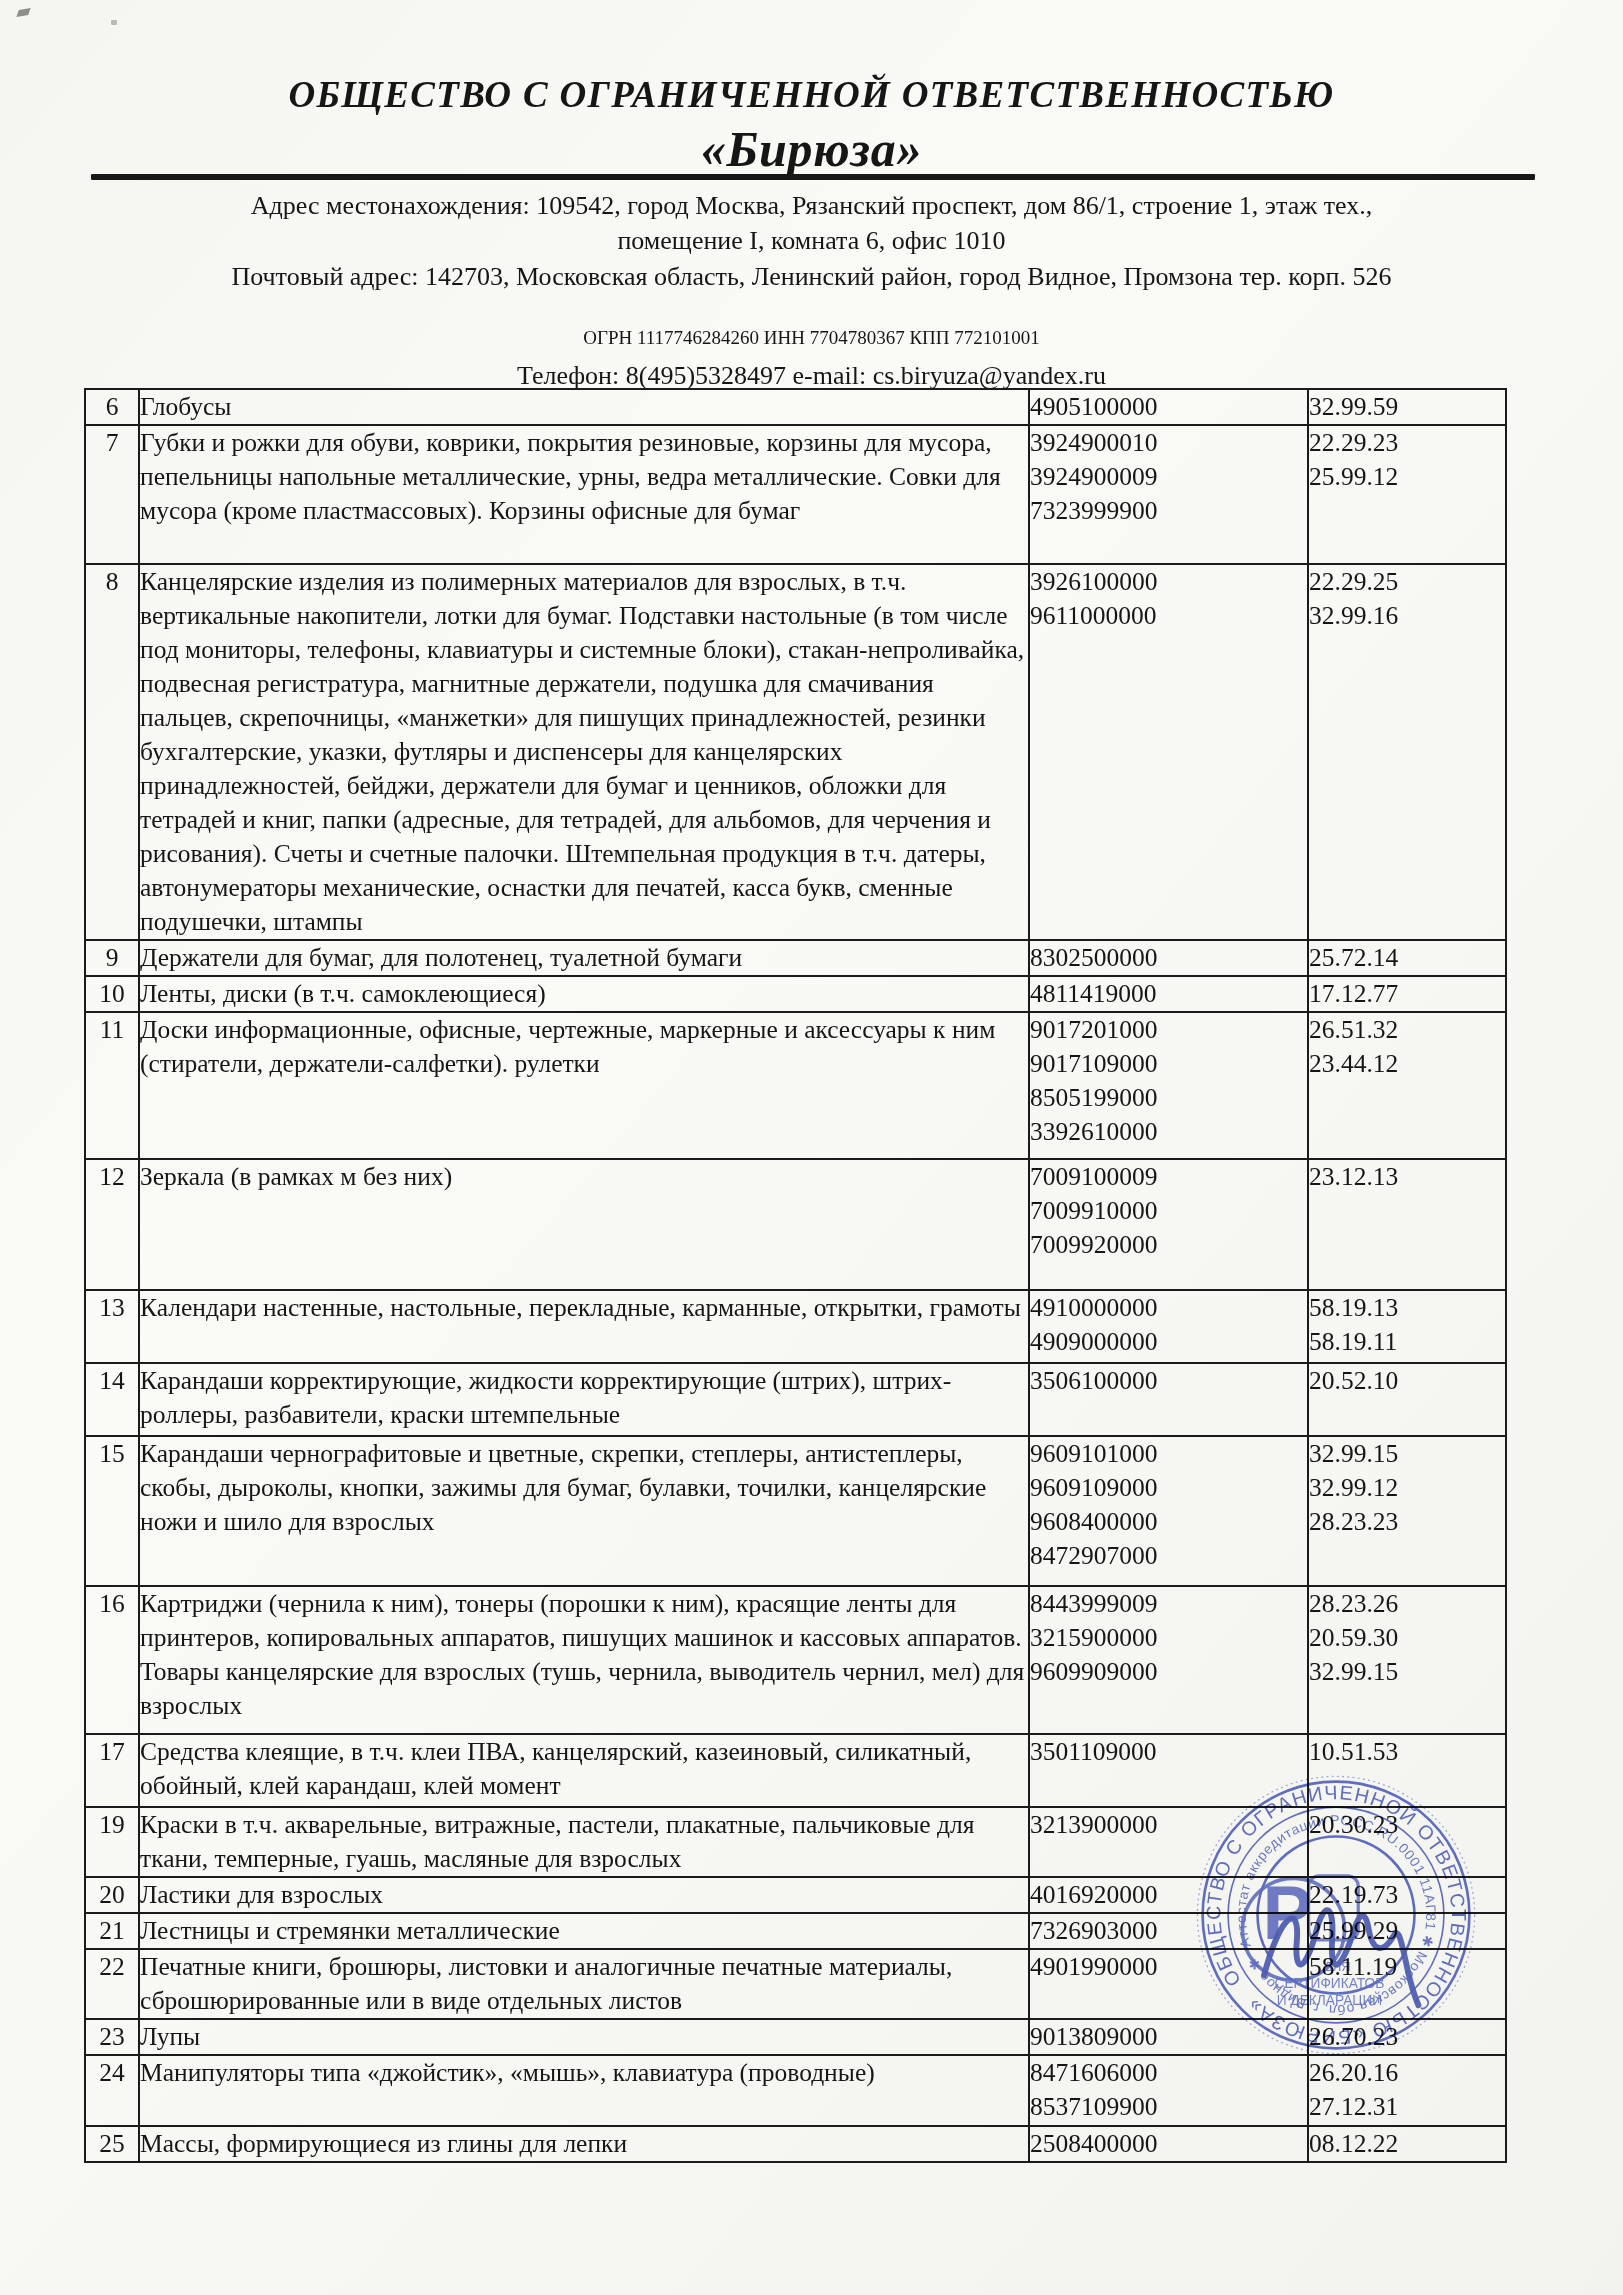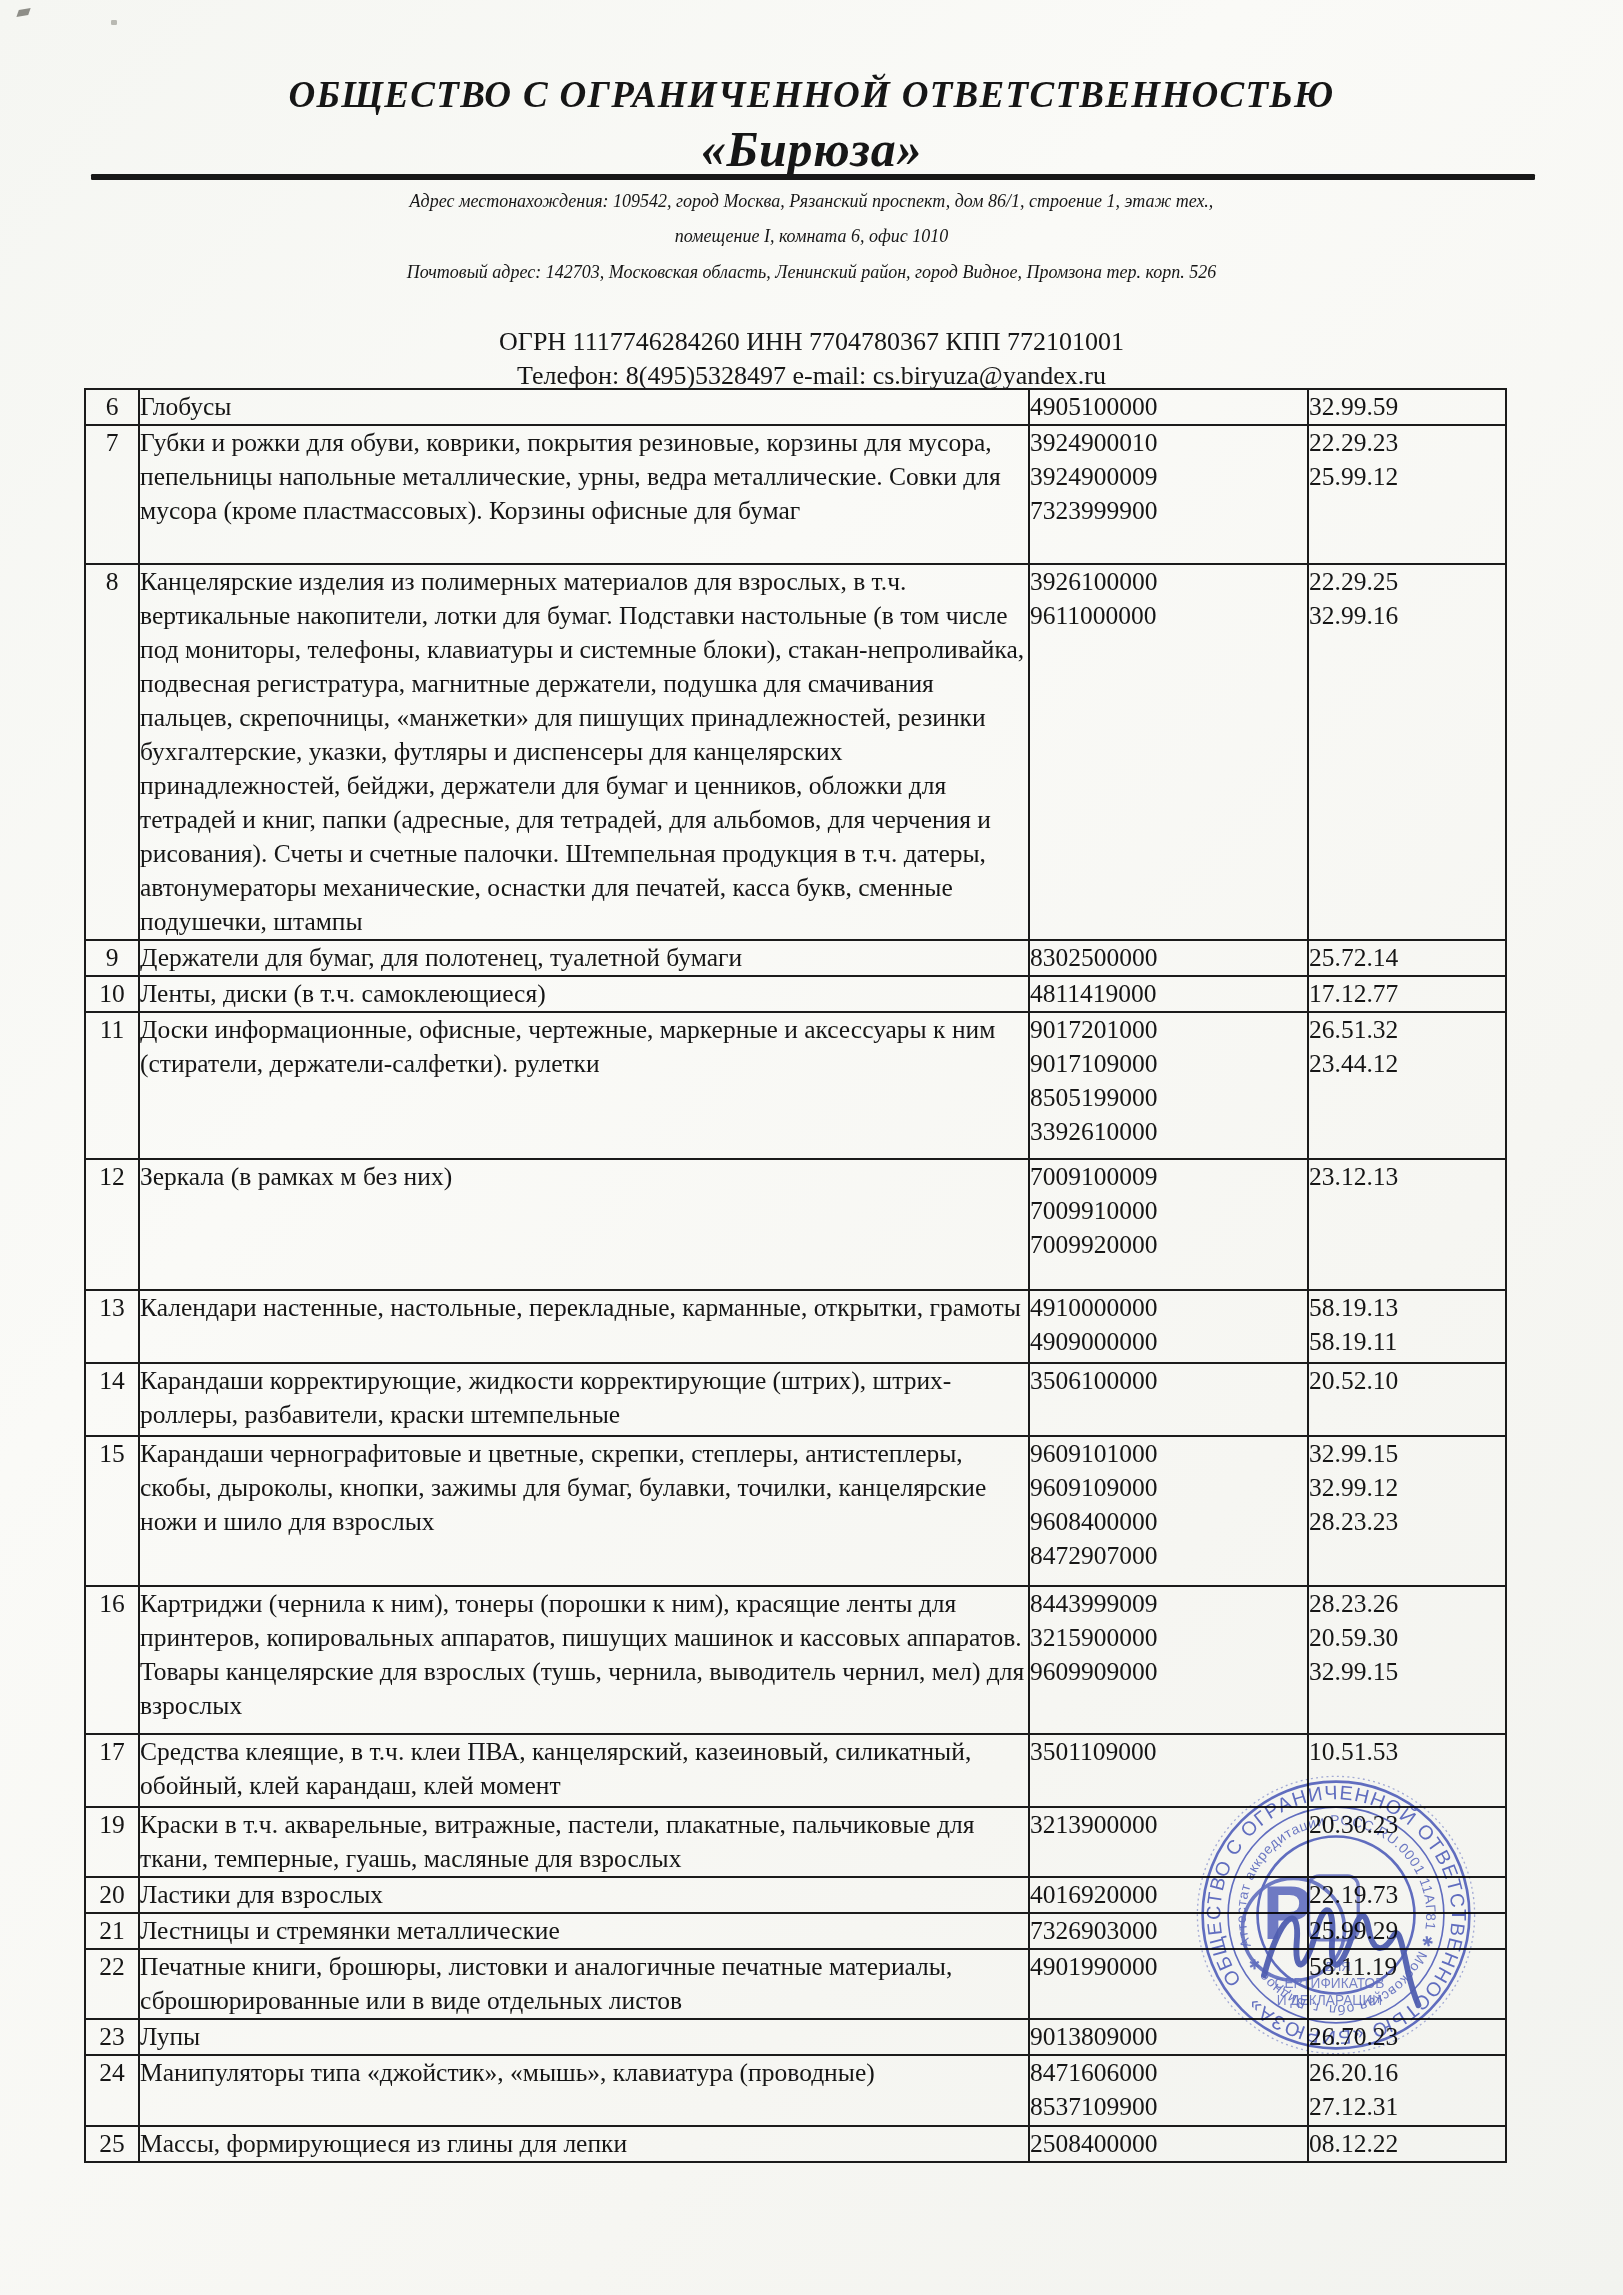--- a/index.html
+++ b/index.html
@@ -8,23 +8,23 @@
     background:linear-gradient(130deg,#f5f6f2 0%,#fafaf7 35%,#f6f6f2 70%,#f2f3ef 100%);
     font-family:"Liberation Serif",serif;color:#161616;
   }
   .speck{position:absolute;}
   .s1{left:18.3px;top:9.2px;width:11px;height:7.2px;background:#8e8e88;transform:skewX(-28deg) rotate(-10deg);}
   .s2{left:111px;top:19.6px;width:5.9px;height:5.2px;background:#b9b9b2;border-radius:1.3px;}
   .hdr{position:absolute;left:46px;right:46px;text-align:center;white-space:nowrap;}
   .title1{top:73px;font-size:37px;font-weight:bold;font-style:italic;letter-spacing:1.3px;}
   .title2{top:120px;font-size:50px;font-weight:bold;font-style:italic;letter-spacing:0.7px;}
   .rule{position:absolute;left:91px;width:1444px;top:174px;height:5.9px;background:#181818;border-radius:1.3px;}
-  .addr{font-size:18px;font-style:italic;}
+  .addr{font-size:26px;}
   .a1{top:191px;} .a2{top:226px;} .a3{top:262px;}
-  .ogrn{top:327px;font-size:26px;}
+  .ogrn{top:327px;font-size:19px;}
   .phone{top:361px;font-size:26px;}
 
   table.items{
     position:absolute;left:84px;top:388px;width:1421px;
     border-collapse:collapse;table-layout:fixed;
     border:2.6px solid #1b1b1b;
   }
   table.items td{
     border:2px solid #1b1b1b;vertical-align:top;
     font-size:25.5px;line-height:34px;padding:0;

